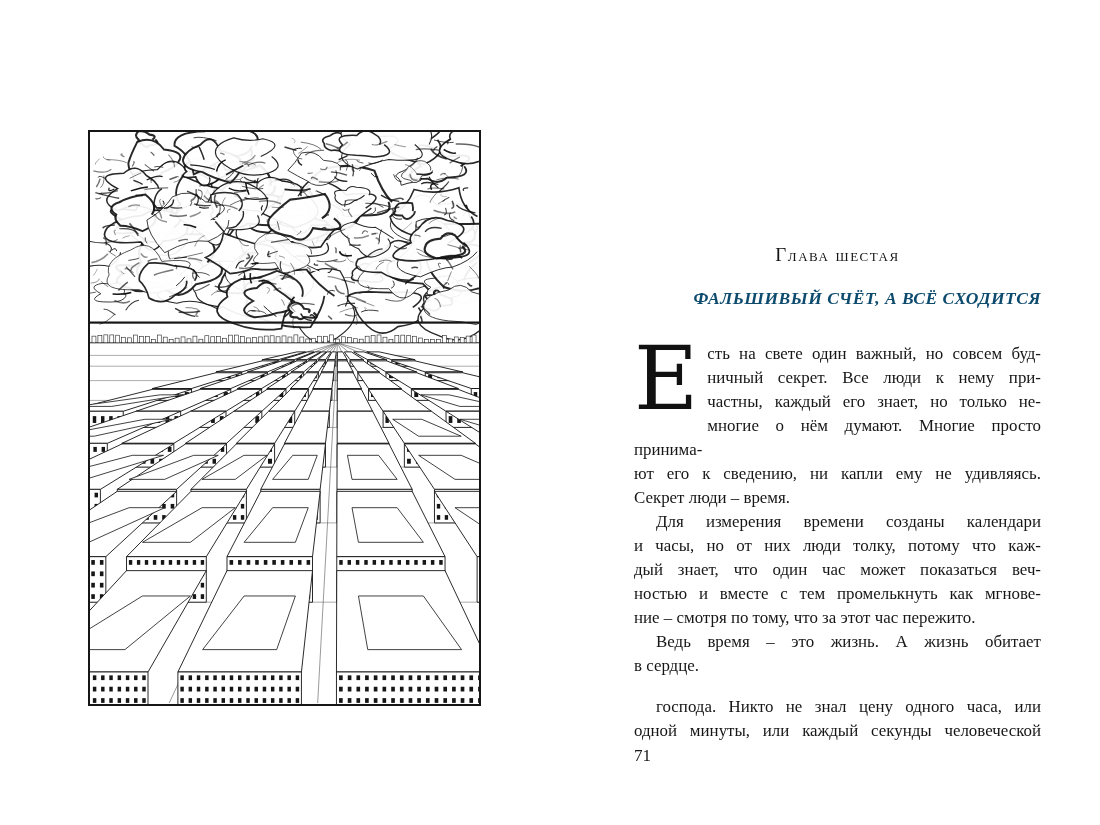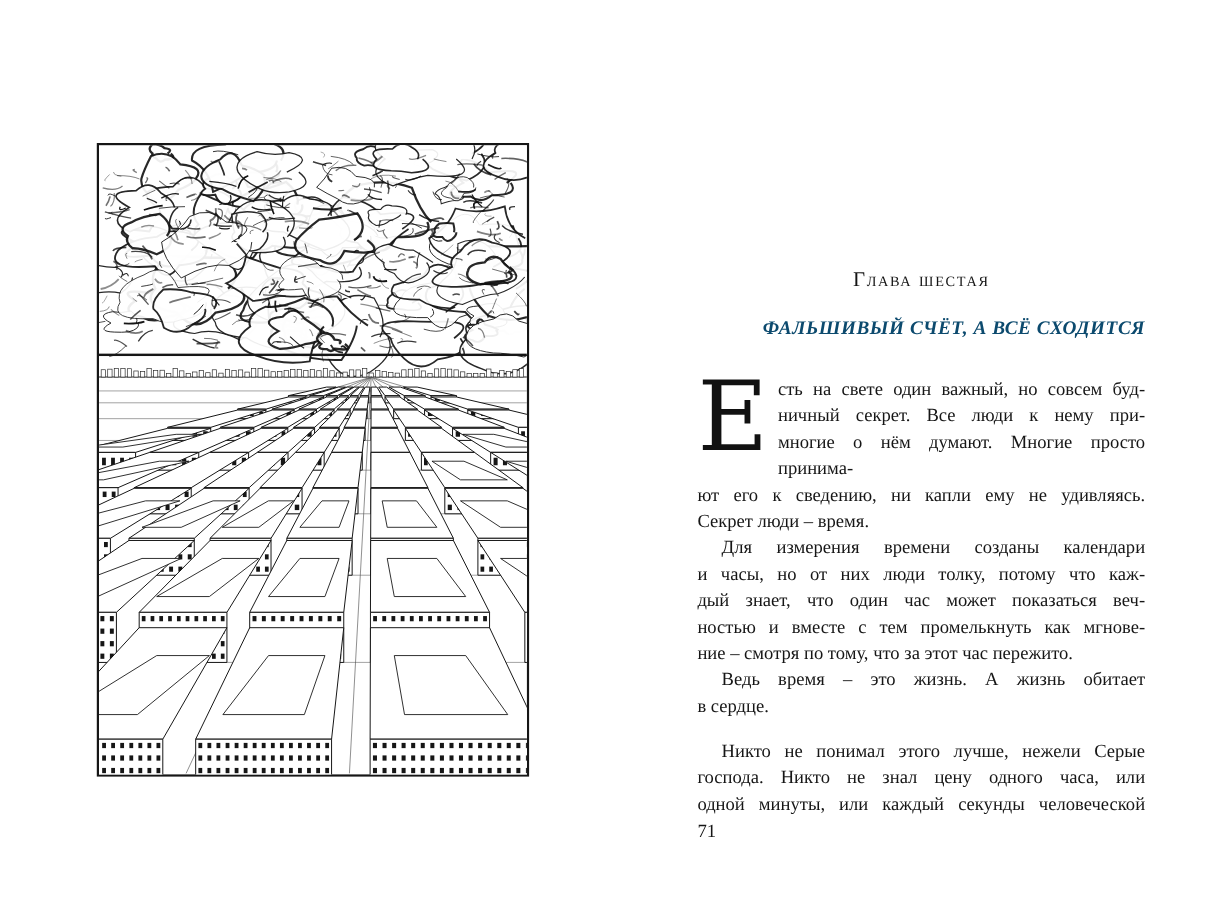--- a/index.html
+++ b/index.html
@@ -1295,38 +1295,38 @@
   <div class="column">
     <div class="chapter-label">Глава шестая</div>
     <div class="chapter-title">ФАЛЬШИВЫЙ СЧЁТ, А ВСЁ СХОДИТСЯ</div>
 
     <div class="bodytext">
       <div class="para">
         <span class="dropcap">Е</span>
         <div class="lines">
             <div class="tline">сть на свете один важный, но совсем буд-</div>
             <div class="tline">ничный секрет. Все люди к нему при-</div>
+            <div class="tline">частны, каждый его знает, но только не-</div>
             <div class="tline">многие о нём думают. Многие просто принима-</div>
             <div class="tline">ют его к сведению, ни капли ему не удивляясь.</div>
             <div class="tline last">Секрет люди – время.</div>
           </div>
       </div>
       <div class="para indent">
           <div class="tline">Для измерения времени созданы календари</div>
           <div class="tline">и часы, но от них люди толку, потому что каж-</div>
           <div class="tline">дый знает, что один час может показаться веч-</div>
           <div class="tline">ностью и вместе с тем промелькнуть как мгнове-</div>
           <div class="tline last">ние – смотря по тому, что за этот час пережито.</div>
         </div>
       <div class="para indent">
           <div class="tline">Ведь время – это жизнь. А жизнь обитает</div>
           <div class="tline last">в сердце.</div>
         </div>
       <div class="para indent para-gap">
-          <div class="tline">Никто не понимал этого лучше, нежели Серые</div>
           <div class="tline">господа. Никто не знал цену одного часа, или</div>
           <div class="tline">одной минуты, или каждый секунды человеческой</div>
         </div>
     </div>
   </div>
 
   <div class="pageno">71</div>
 
 </div>
 

